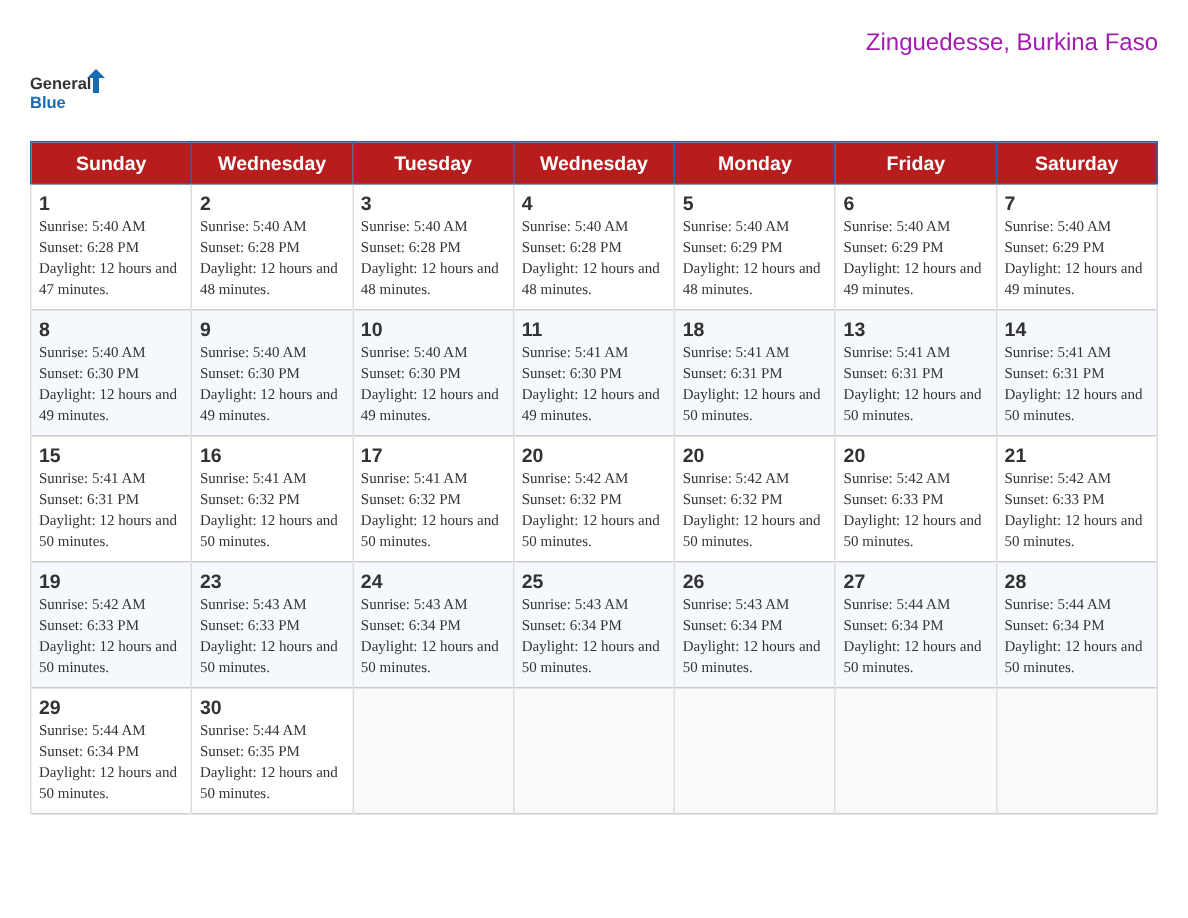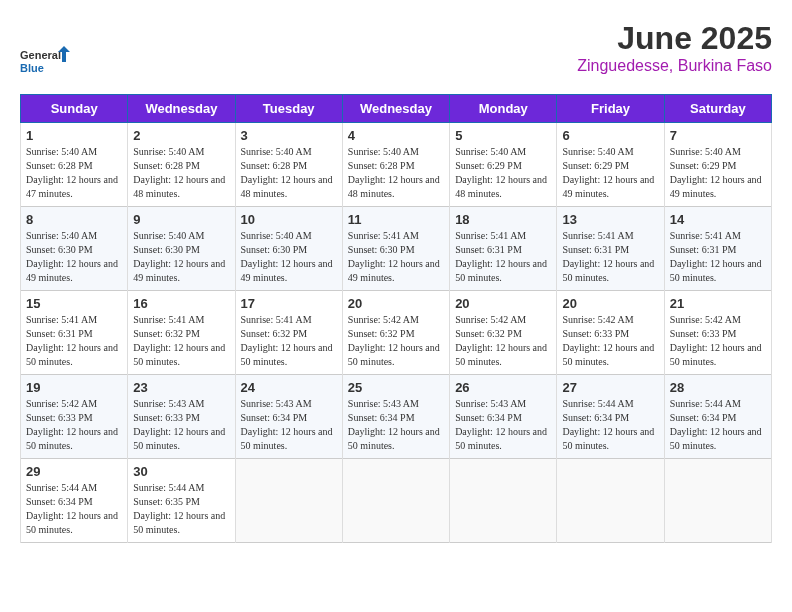--- a/index.html
+++ b/index.html
@@ -33,21 +33,21 @@
     .subtitle {
       font-size: 16px;
       color: #a21caf;
     }
     table {
       width: 100%;
       border-collapse: collapse;
       table-layout: fixed;
     }
     thead th {
-      background-color: #6d28d9;
+      background-color: #b91c1c;
       color: #fff;
       text-align: center;
       padding: 6px 4px;
       font-size: 13px;
       font-weight: bold;
       border: 1px solid #1a6ab1;
     }
     tbody tr {
       border-bottom: 1px solid #ccc;
     }
@@ -85,21 +85,20 @@
 
 <div class="header-area">
   <div class="logo">
   <svg width="50" height="40" viewBox="0 0 50 40" xmlns="http://www.w3.org/2000/svg">
     <text x="0" y="15" font-size="11" font-weight="bold" font-family="Arial" fill="#333">General</text>
     <text x="0" y="28" font-size="11" font-weight="bold" font-family="Arial" fill="#1a6ab1">Blue</text>
     <polygon points="44,2 50,8 46,8 46,18 42,18 42,8 38,8" fill="#1a6ab1"></polygon>
   </svg>
 </div>
   <div class="title-area">
-    <div class="main-title">June 2025</div>
     <div class="subtitle">Zinguedesse, Burkina Faso</div>
   </div>
 </div>
 
 <table>
   <thead>
     <tr>
     <th>Sunday</th>
         <th>Wednesday</th>
         <th>Tuesday</th>

